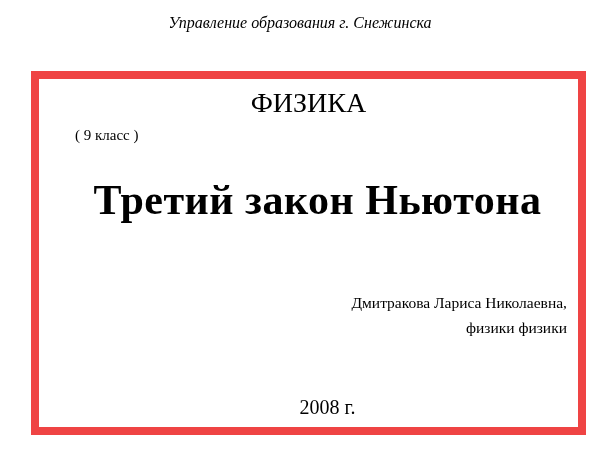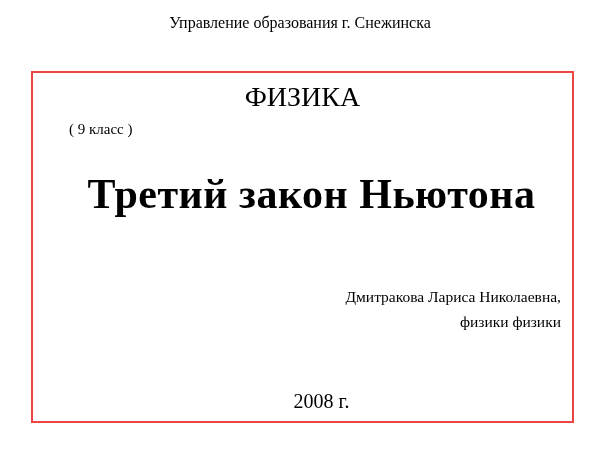--- a/index.html
+++ b/index.html
@@ -17,28 +17,29 @@
     overflow: hidden;
   }
   .header {
     position: absolute;
     top: 13px;
     left: 0;
     width: 100%;
     text-align: center;
     font-size: 16px;
     line-height: 19px;
+    font-style: italic;
   }
   .frame {
     position: absolute;
     left: 31px;
     top: 71px;
     width: 539px;
     height: 348px;
-    border: 2px solid #ef4444;
+    border: 8px solid #ef4444;
     background: #ffffff;
   }
   .subject {
     position: absolute;
     top: 8px;
     left: 0;
     width: 100%;
     text-align: center;
     font-size: 28px;
     line-height: 32px;

